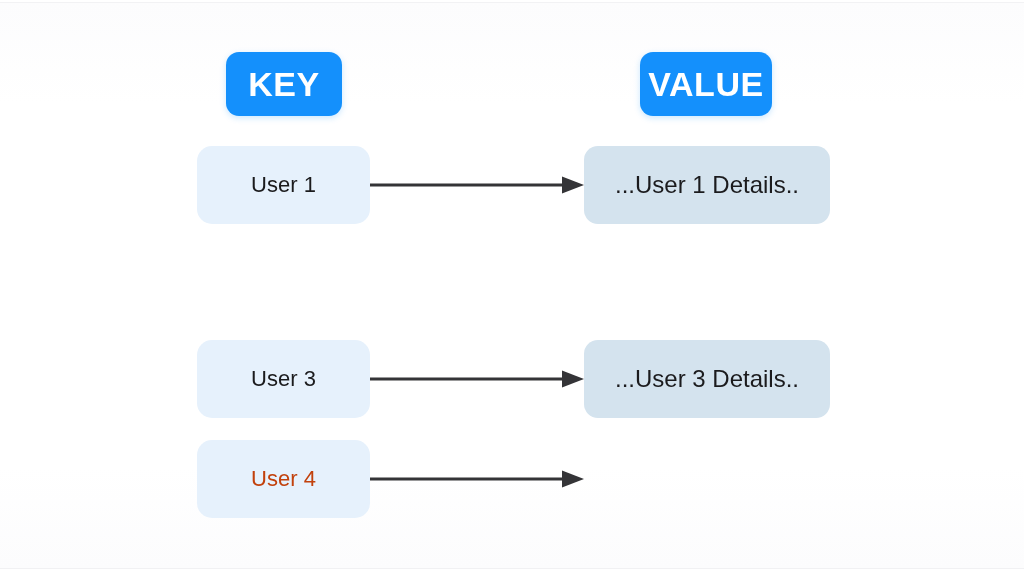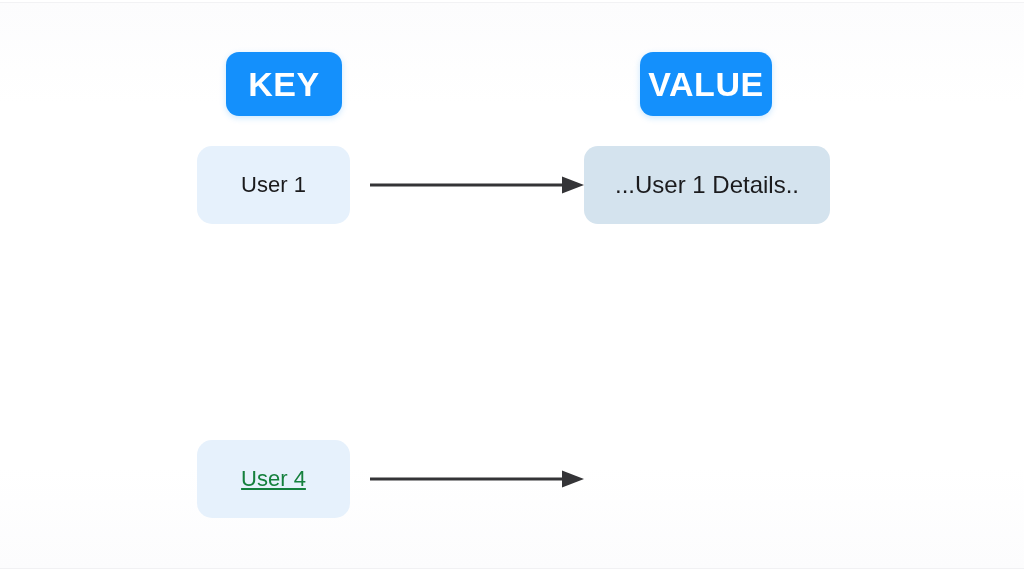--- a/index.html
+++ b/index.html
@@ -68,21 +68,21 @@
     position: absolute;
     left: 0;
     width: 1024px;
     height: 78px;
   }
 
   .key-box {
     position: absolute;
     left: 197px;
     top: 0;
-    width: 153px;
+    width: 173px;
     height: 78px;
     border-radius: 15px;
     display: flex;
     align-items: center;
     justify-content: center;
     font-size: 22px;
     color: #1b1b1d;
   }
 
   .value-box {
@@ -126,23 +126,33 @@
     <div class="arrow">
       <svg width="218" height="26" viewBox="0 0 218 26" xmlns="http://www.w3.org/2000/svg">
         <line x1="2" y1="13" x2="196" y2="13" stroke="#343437" stroke-width="3.2"></line>
         <polygon points="194,4.5 216,13 194,21.5" fill="#343437"></polygon>
       </svg>
     </div>
     <div class="value-box" style="background: rgb(212, 227, 238); color: rgb(27, 27, 29);">...User 1 Details..</div>
   </div>
 
 
+  <div class="row" style="top:340px;">
+    <div class="key-box" style="background: rgb(230, 241, 252); color: rgb(27, 27, 29);">User 3</div>
+    <div class="arrow">
+      <svg width="218" height="26" viewBox="0 0 218 26" xmlns="http://www.w3.org/2000/svg">
+        <line x1="2" y1="13" x2="196" y2="13" stroke="#343437" stroke-width="3.2"></line>
+        <polygon points="194,4.5 216,13 194,21.5" fill="#343437"></polygon>
+      </svg>
+    </div>
+    <div class="value-box" style="background: rgb(212, 227, 238); color: rgb(27, 27, 29);">...User 3 Details..</div>
+  </div>
 
   <div class="row" style="top:440px;">
-    <div class="key-box" style="background: rgb(230, 241, 252); color: #15803d; text-decoration: underline;">User 4</div>
+    <div class="key-box" style="background: rgb(230, 241, 252); color: #c2410c;">User 4</div>
     <div class="arrow">
       <svg width="218" height="26" viewBox="0 0 218 26" xmlns="http://www.w3.org/2000/svg">
         <line x1="2" y1="13" x2="196" y2="13" stroke="#343437" stroke-width="3.2"></line>
         <polygon points="194,4.5 216,13 194,21.5" fill="#343437"></polygon>
       </svg>
     </div>
   </div>
 
 </div>
 

